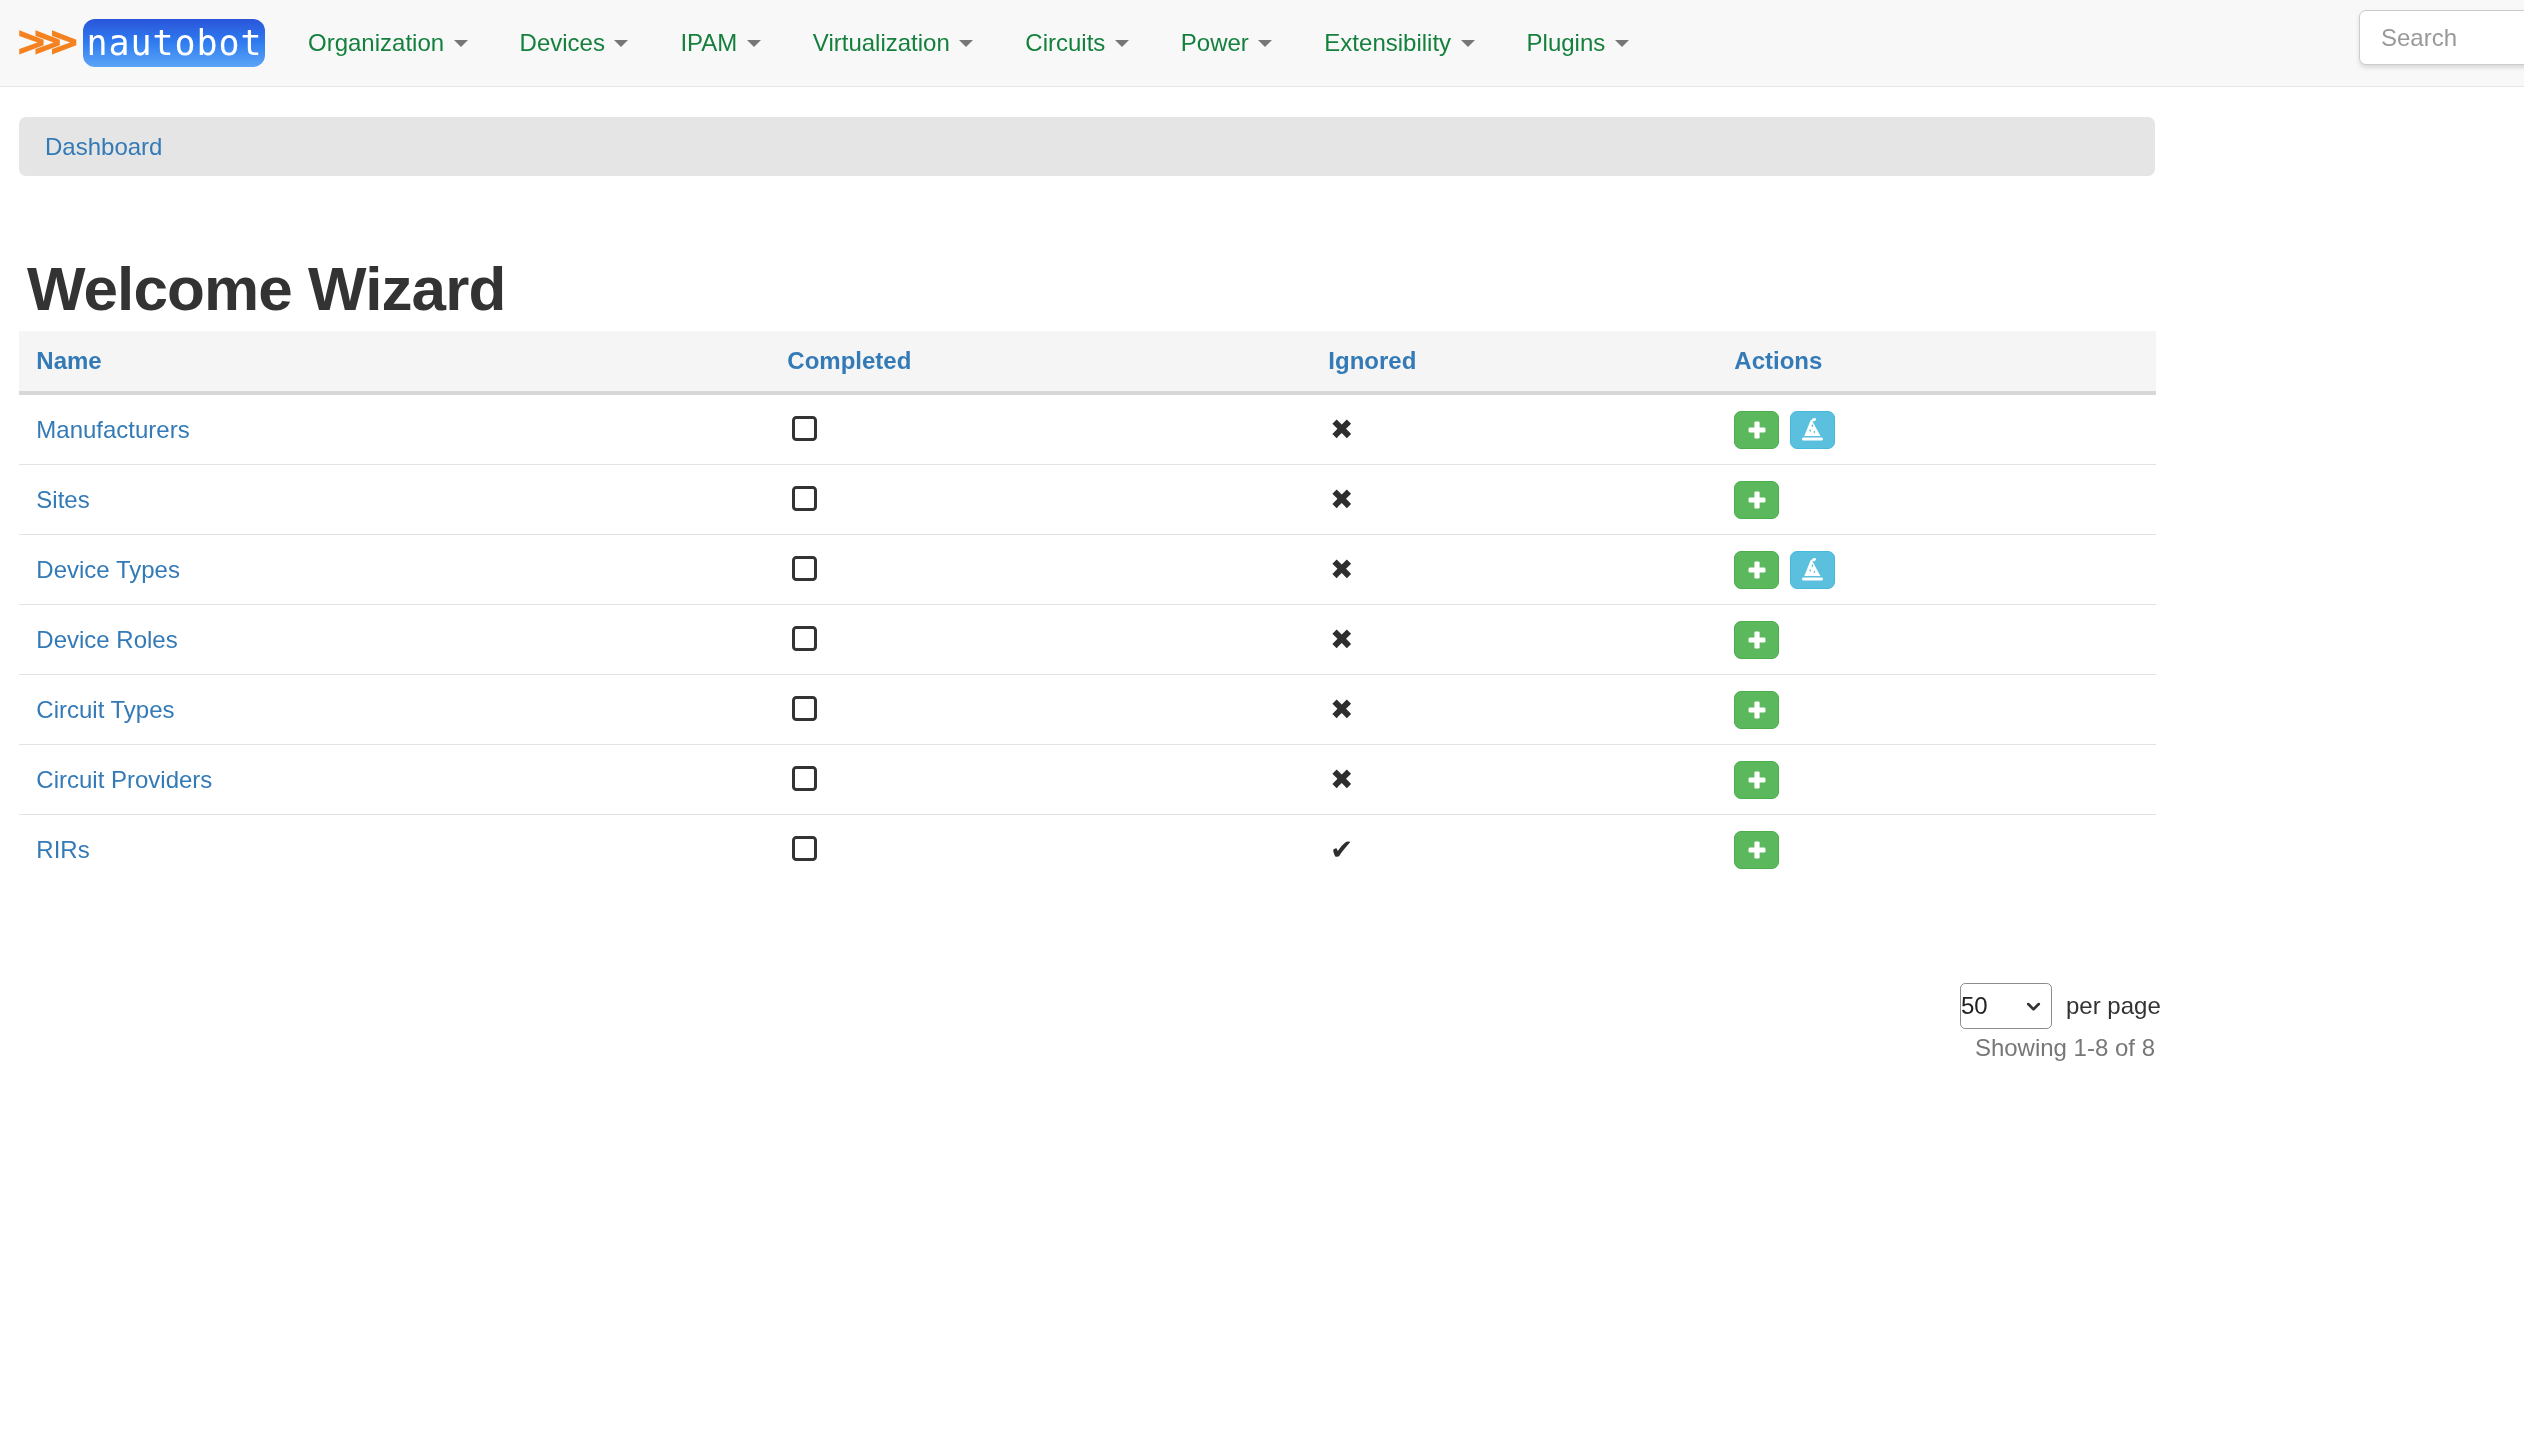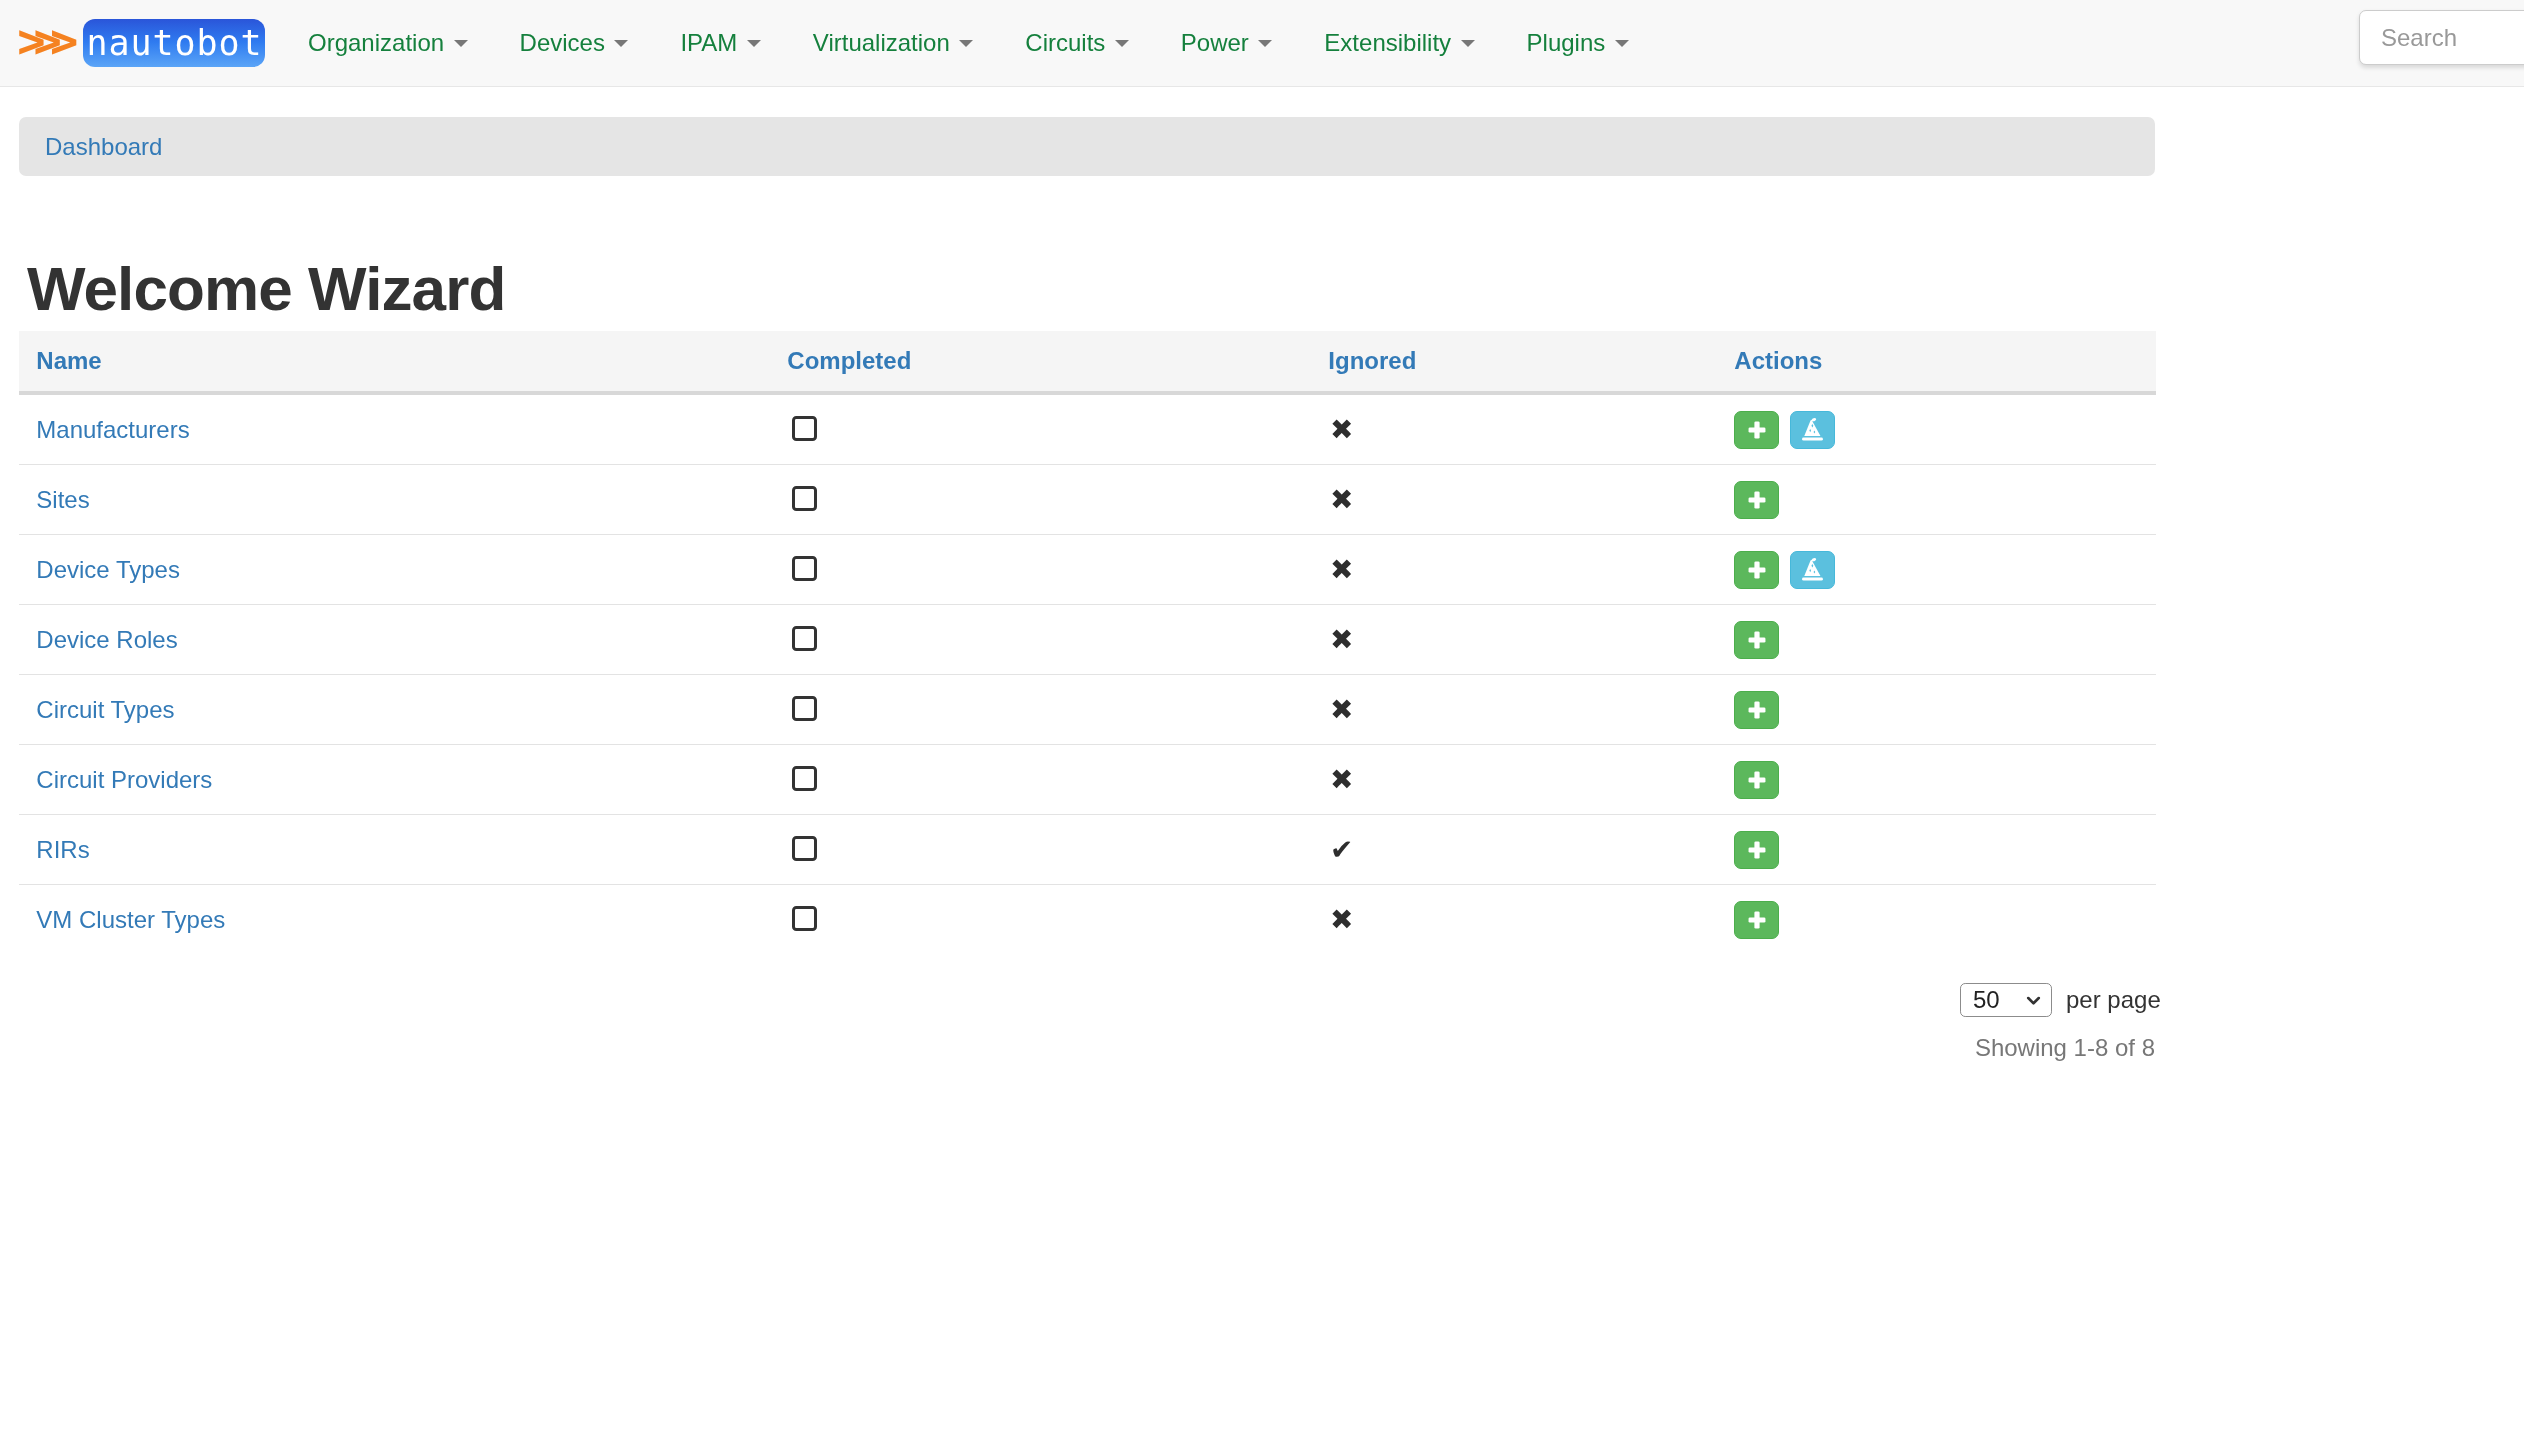--- a/index.html
+++ b/index.html
@@ -51,23 +51,23 @@
   .checkbox { display:inline-block; width:19px; height:19px; border:3.5px solid #333;
               border-radius:4.3px; margin-left:5.2px; background:#fff; cursor:pointer; }
   .mark { font-family:"DejaVu Sans",sans-serif; font-size:28px; color:#2e2e2e; margin-left:1.7px; }
   .btn { width:45px; height:38px; box-sizing:border-box; border-radius:7px; margin-right:7px; padding:0;
          display:inline-flex; align-items:center; justify-content:center; cursor:pointer; vertical-align:middle; }
   .btn-add { background:#5cb85c; border:1.7px solid #4cae4c; }
   .btn-wizard { background:#5bc0de; border:1.7px solid #46b8da; }
 
   
   .per-page-row { position:absolute; left:1960px; top:983px; display:flex; align-items:center; }
-  .select-box { width:92px; height:34px; box-sizing:border-box; background:#fff;
+  .select-box { width:92px; height:46px; box-sizing:border-box; background:#fff;
                 border:1.7px solid #8c8c8c; border-radius:5.2px; display:flex; align-items:center;
-                justify-content:space-between; padding:0 7px 0 12px; font-size:24px; color:#222; cursor:pointer; }
+                justify-content:space-between; padding:0 7px 0 0; font-size:24px; color:#222; cursor:pointer; }
   .per-page-label { margin-left:14px; font-size:24px; color:#333; }
   .showing { position:absolute; left:1637px; top:1034px; width:518px; text-align:right;
              font-size:24px; color:#777; }
 </style>
 </head>
 <body>
 
 <div id="root">
 
   <nav class="navbar">
@@ -243,34 +243,20 @@
     <td>
       <button class="btn btn-add" type="button">
         <svg width="26" height="26" viewBox="0 0 24 24">
           <rect x="9.6" y="4.2" width="4.8" height="15.6" rx="1.2" fill="#fff"></rect>
           <rect x="4.2" y="9.6" width="15.6" height="4.8" rx="1.2" fill="#fff"></rect>
         </svg>
       </button>
       
     </td>
   </tr>
-        <tr>
-    <td><a class="row-link">VM Cluster Types</a></td>
-    <td><span class="checkbox"></span></td>
-    <td><span class="mark">✖</span></td>
-    <td>
-      <button class="btn btn-add" type="button">
-        <svg width="26" height="26" viewBox="0 0 24 24">
-          <rect x="9.6" y="4.2" width="4.8" height="15.6" rx="1.2" fill="#fff"></rect>
-          <rect x="4.2" y="9.6" width="15.6" height="4.8" rx="1.2" fill="#fff"></rect>
-        </svg>
-      </button>
-      
-    </td>
-  </tr>
       </tbody>
   </table>
 
   <div class="per-page-row">
     <div class="select-box">
       <span>50</span>
       <svg width="21" height="21" viewBox="0 0 24 24">
         <path d="M6 9.2 L12 15.2 L18 9.2" fill="none" stroke="#333" stroke-width="3" stroke-linecap="round" stroke-linejoin="round"></path>
       </svg>
     </div>

